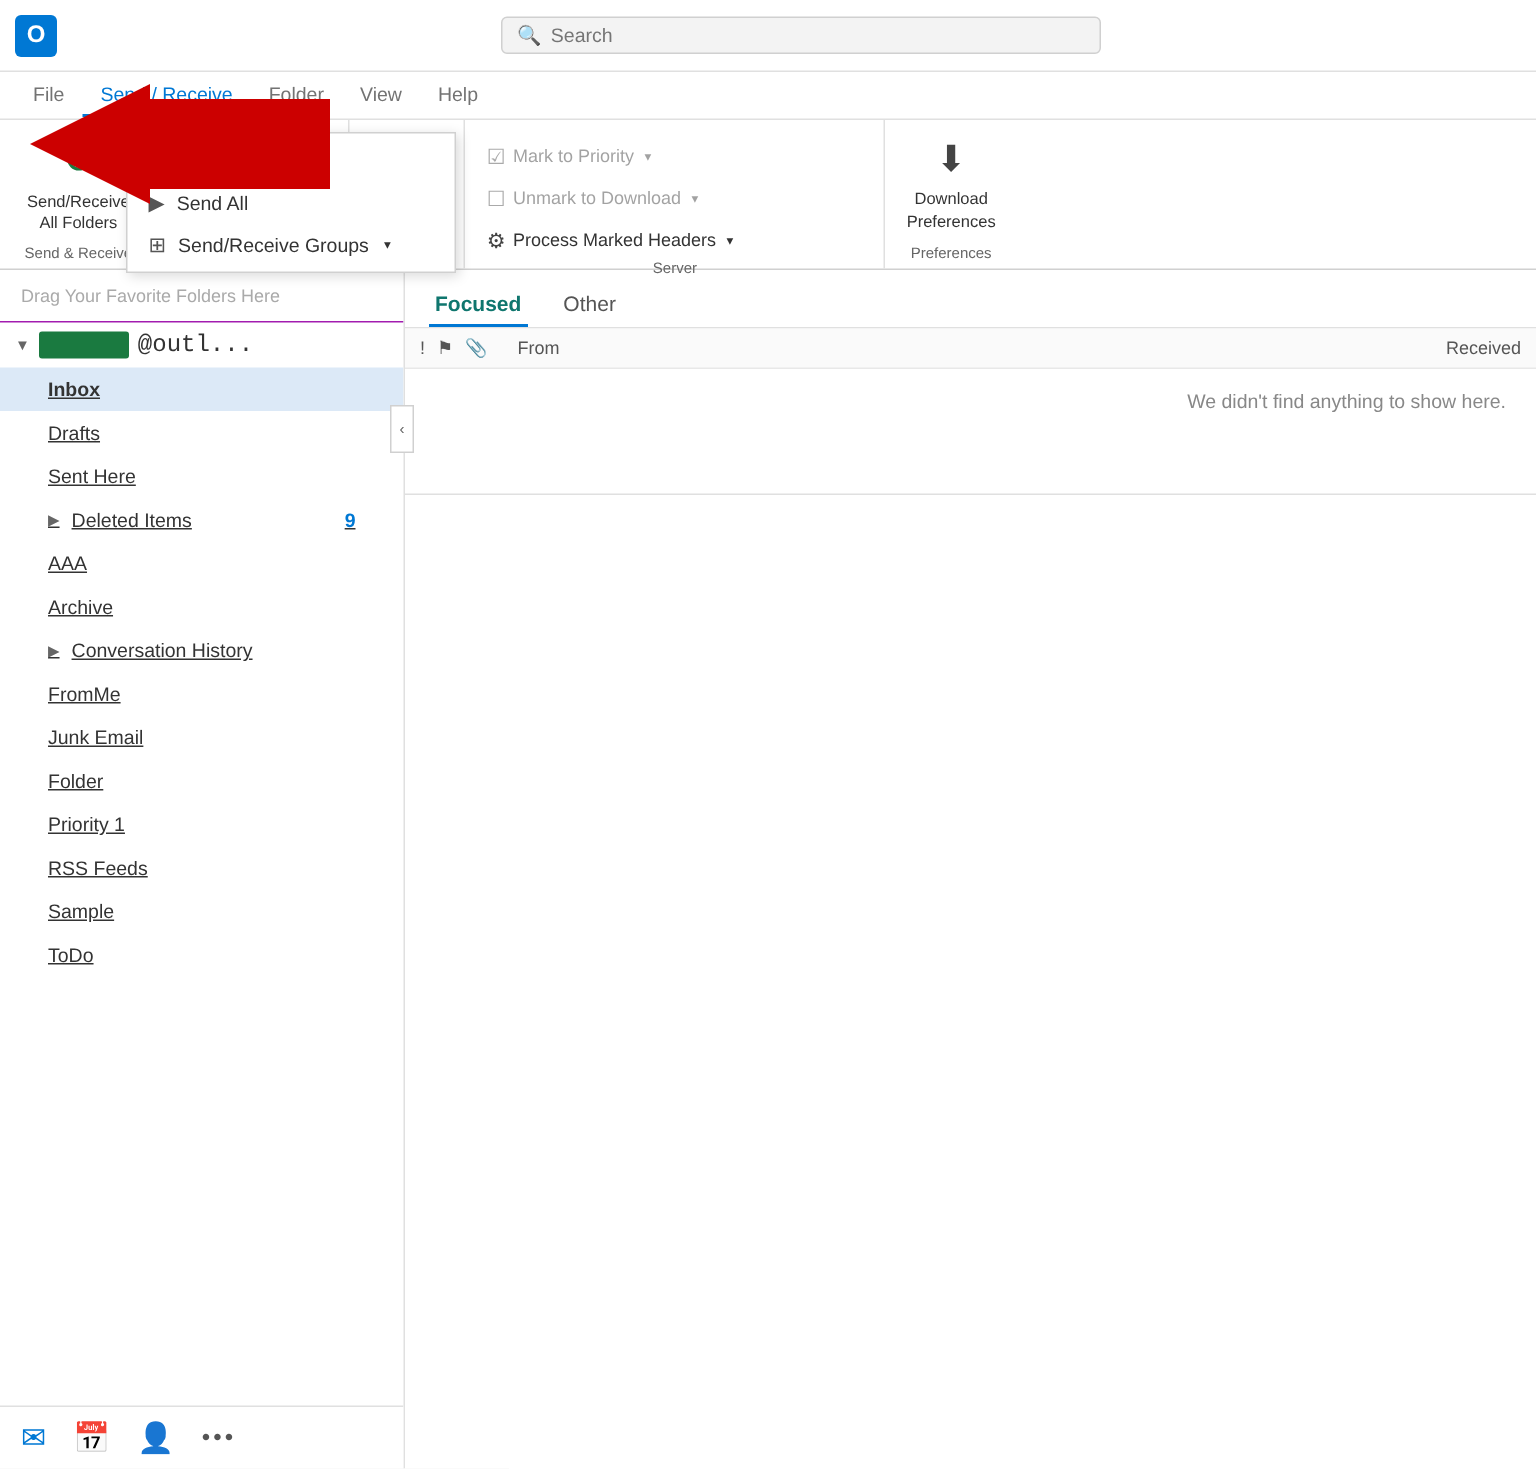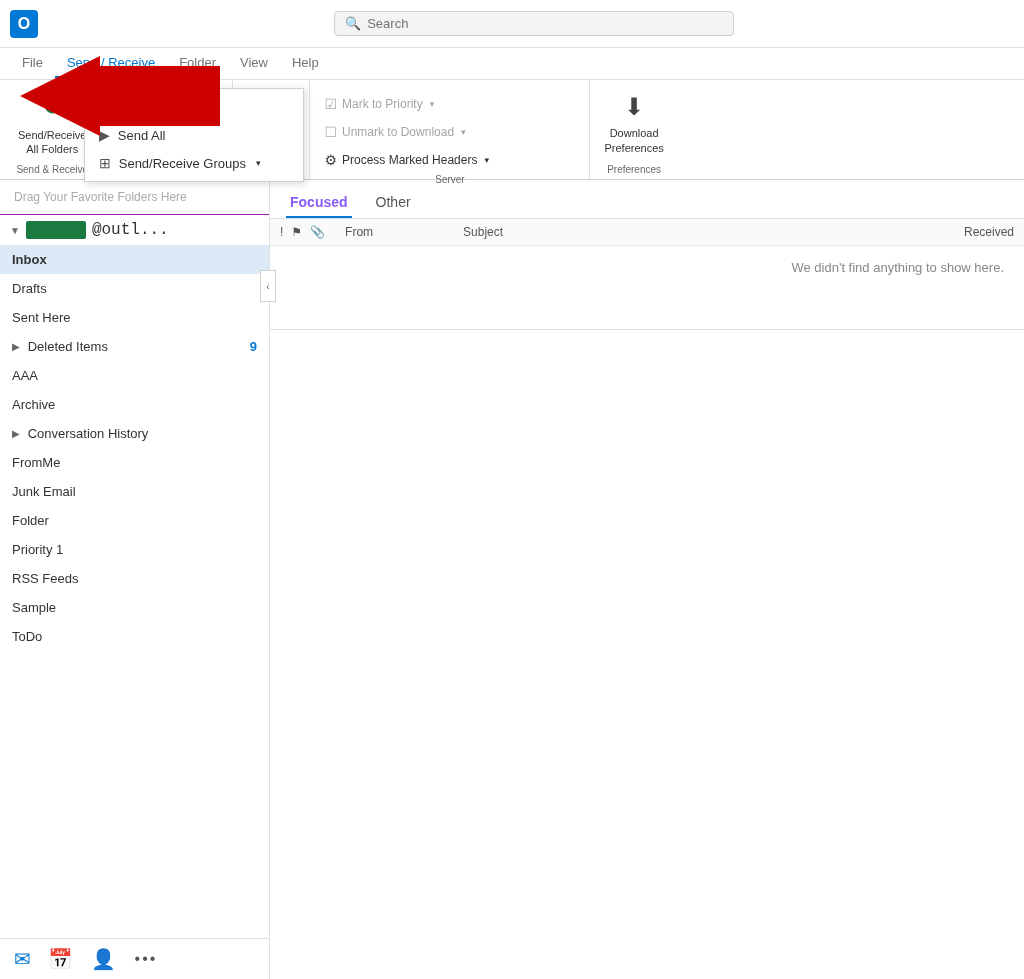--- a/index.html
+++ b/index.html
@@ -223,25 +223,26 @@
     .account-name {
       font-size: 16px;
       color: #333;
       font-family: Liberation Mono, monospace;
     }
     .chevron { font-size: 10px; color: #666; }
 
     .folder-item {
       display: flex;
       align-items: center;
-      padding: 7px 12px;
+      padding: 7px 32px;
       cursor: pointer;
       font-size: 13px;
       color: #333;
       gap: 6px;
+      text-decoration: underline;
     }
     .folder-item.active { background: #dce9f7; font-weight: bold; }
     .folder-item .badge {
       margin-left: auto;
       color: #0078d4;
       font-weight: bold;
       font-size: 13px;
     }
     .folder-item .expand { font-size: 10px; color: #666; margin-right: 2px; }
 
@@ -277,21 +278,21 @@
       gap: 20px;
     }
     .mail-tab {
       padding: 6px 4px;
       font-size: 14px;
       cursor: pointer;
       color: #555;
       border-bottom: 2px solid transparent;
     }
     .mail-tab.active {
-      color: #8b5cf6;
+      color: #0f766e;
       border-bottom: 2px solid #0078d4;
       font-weight: 600;
     }
     .mail-header-row {
       display: flex;
       align-items: center;
       padding: 6px 10px;
       border-bottom: 1px solid #e8e8e8;
       background: #fafafa;
       font-size: 12px;
@@ -511,19 +512,18 @@
   <div class="mail-area">
     <div class="mail-tabs">
       <div class="mail-tab active">Focused</div>
       <div class="mail-tab">Other</div>
     </div>
     <div class="mail-header-row">
       <span class="mail-header-col">!</span>
       <span class="mail-header-col">⚑</span>
       <span class="mail-header-col">📎</span>
       <span class="mail-header-col from">From</span>
-      <span class="mail-header-col subject">Subject</span>
       <span class="mail-header-col received">Received</span>
     </div>
     <div class="mail-empty">We didn't find anything to show here.</div>
     <div class="mail-divider"></div>
   </div>
 </div>
 
 </body></html>

